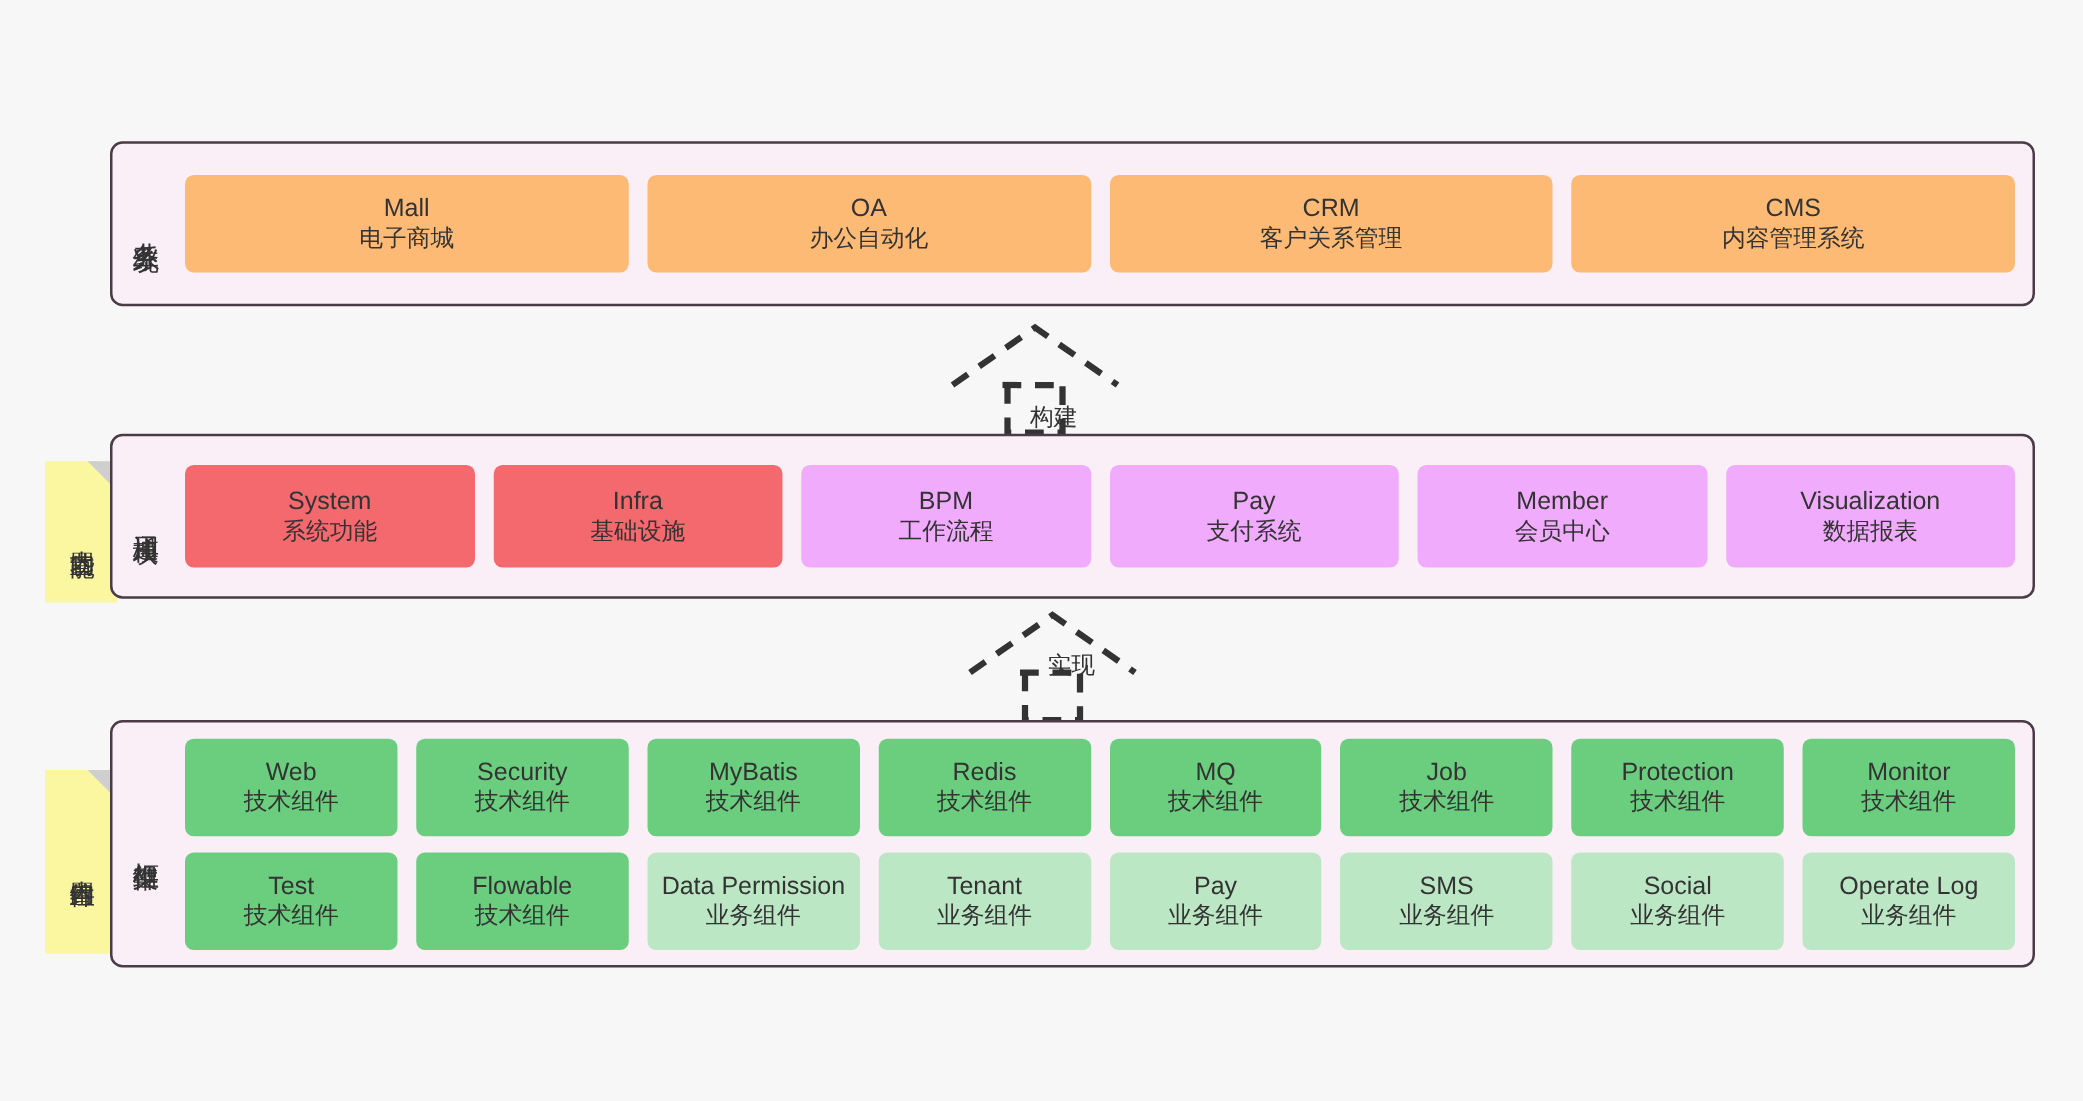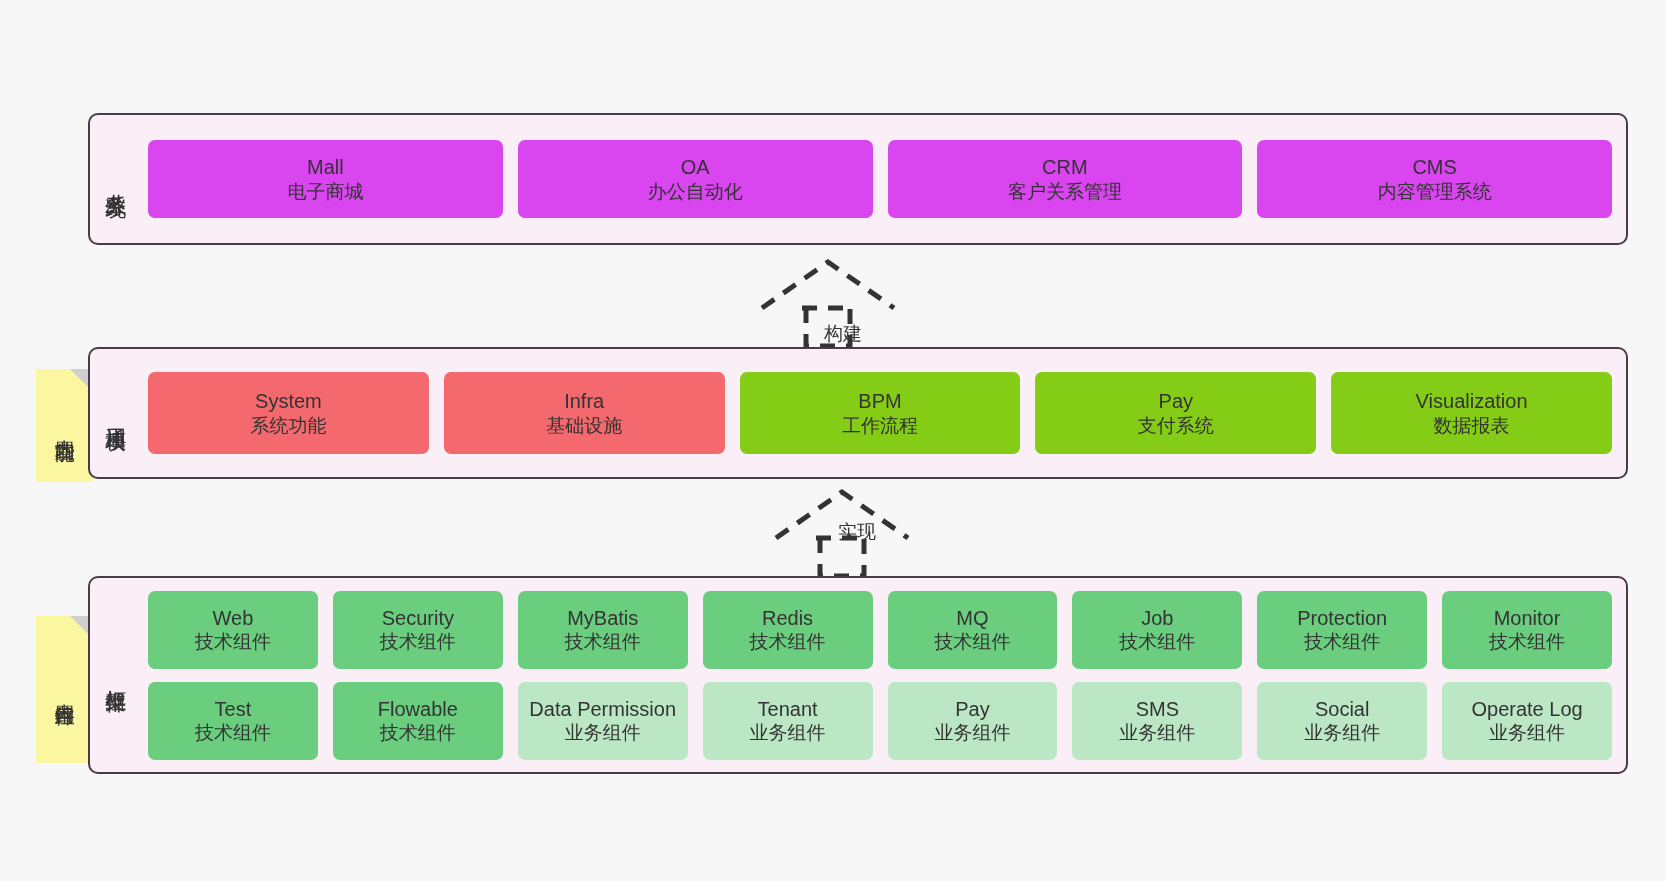--- a/index.html
+++ b/index.html
@@ -62,28 +62,28 @@
     text-align:center;
     box-sizing:border-box;
     padding:6px 4px;
   }
   .cell .t{font-size:20px;line-height:1.22;}
   .cell .s{font-size:19px;line-height:1.22;}
 
   
   #layer-business{left:88px;top:113px;width:1540px;height:132px;}
   #layer-business .layer-body{padding-left:6px;}
-  #layer-business .cell{height:78px;background:#d946ef;}
+  #layer-business .cell{height:78px;background:#fdba74;}
 
   
   #layer-modules{left:88px;top:347px;width:1540px;height:132px;}
   #layer-modules .layer-body{padding-left:6px;align-items:center;}
   #layer-modules .cell{height:82px;}
   .c-red{background:#f4696e;}
-  .c-pink{background:#84cc16;}
+  .c-pink{background:#f0abfc;}
 
   
   #layer-framework{left:88px;top:576px;width:1540px;height:198px;}
   #layer-framework .layer-body{padding-left:6px;gap:13px;}
   #layer-framework .cell{height:78px;}
   .c-green{background:#6bce7f;}
   .c-lgreen{background:#bbe7c4;}
 
   
   .note{
@@ -183,20 +183,24 @@
         </div>
         <div class="cell c-pink">
           <div class="t">BPM</div>
           <div class="s">工作流程</div>
         </div>
         <div class="cell c-pink">
           <div class="t">Pay</div>
           <div class="s">支付系统</div>
         </div>
         <div class="cell c-pink">
+          <div class="t">Member</div>
+          <div class="s">会员中心</div>
+        </div>
+        <div class="cell c-pink">
           <div class="t">Visualization</div>
           <div class="s">数据报表</div>
         </div>
       </div>
     </div>
   </div>
 
   <div class="arrow" id="arrow-impl">
     <svg width="140" height="92" viewBox="0 0 140 92">
       <polyline points="4,50 70,4 136,50" fill="none" stroke="#333333" stroke-width="5" stroke-dasharray="15,11" stroke-linecap="butt"></polyline>

